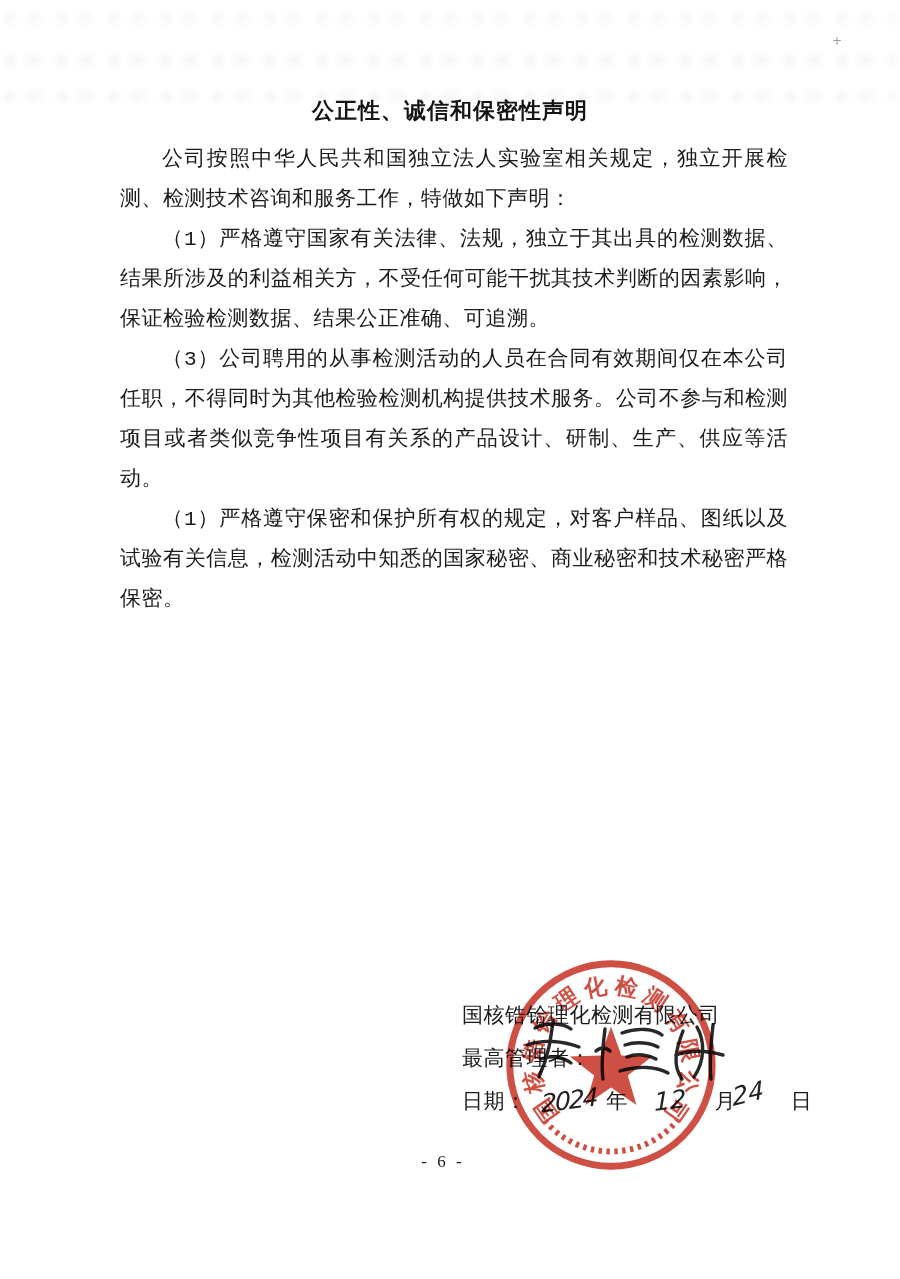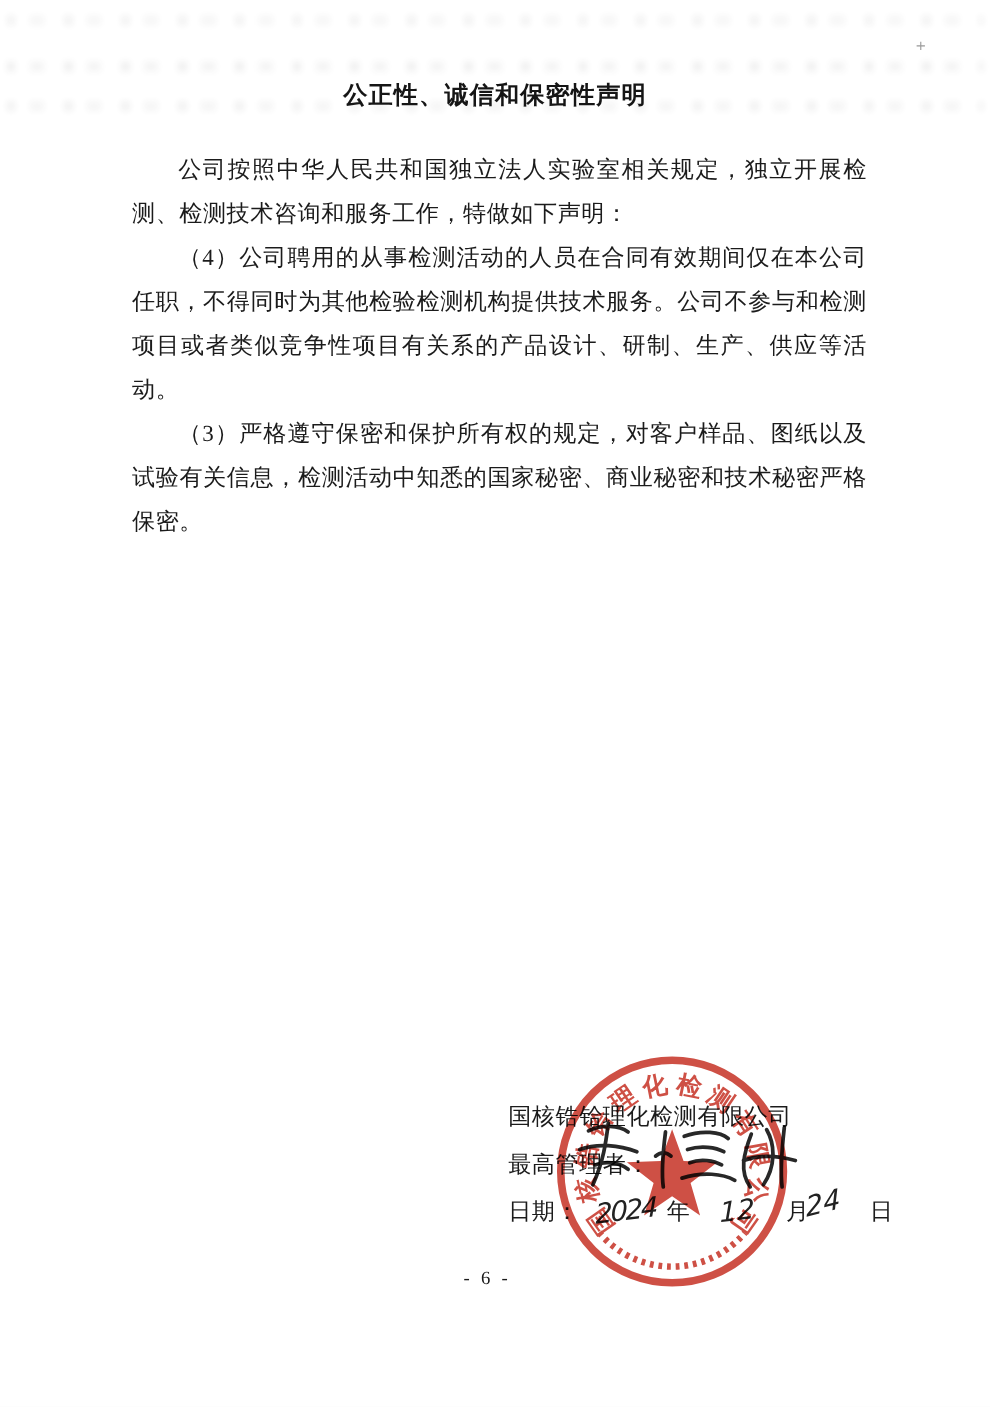--- a/index.html
+++ b/index.html
@@ -31,31 +31,32 @@
   .noise-1 { top: 14px; }
   .noise-2 { top: 56px; opacity: 0.34; }
   .noise-3 { top: 92px; opacity: 0.30; }
   .speck-plus {
     position: absolute; top: 34px; left: 832px;
     font-family: "DejaVu Sans", sans-serif;
     font-size: 12px; color: #9a9a9a;
   }
 
   .doc-title {
-    padding-top: 72px;
+    padding-top: 96px;
     text-align: center;
     font-family: "Liberation Sans", "DejaVu Sans", sans-serif;
     font-weight: 700;
     font-size: 22px;
     letter-spacing: 1px;
     color: #151515;
   }
 
   .doc-body {
-    margin: 32px 112px 0 120px;
+    margin: 14px 112px 0 120px;
+    font-family: Liberation Mono, monospace;
   }
   .doc-body p {
     font-size: 21px;
     line-height: 40px;
     text-align: justify;
     text-indent: 2em;
     letter-spacing: 0.5px;
     color: #1b1b1b;
   }
 
@@ -135,22 +136,23 @@
 
   <div class="noise-band noise-1"></div>
   <div class="noise-band noise-2"></div>
   <div class="noise-band noise-3"></div>
   <span class="speck-plus">+</span>
 
   <h1 class="doc-title">公正性、诚信和保密性声明</h1>
 
   <div class="doc-body">
     <p>公司按照中华人民共和国独立法人实验室相关规定，独立开展检测、检测技术咨询和服务工作，特做如下声明：</p>
-    <p>（4）公司聘用的从事检测活动的人员在合同有效期间仅在本公司任职，不得同时为其他检验检测机构提供技术服务。公司不参与和检测项目或者类似竞争性项目有关系的产品设计、研制、生产、供应等活动。</p>
-    <p>（3）严格遵守保密和保护所有权的规定，对客户样品、图纸以及试验有关信息，检测活动中知悉的国家秘密、商业秘密和技术秘密严格保密。</p>
+    <p>（1）严格遵守国家有关法律、法规，独立于其出具的检测数据、结果所涉及的利益相关方，不受任何可能干扰其技术判断的因素影响，保证检验检测数据、结果公正准确、可追溯。</p>
+    <p>（3）公司聘用的从事检测活动的人员在合同有效期间仅在本公司任职，不得同时为其他检验检测机构提供技术服务。公司不参与和检测项目或者类似竞争性项目有关系的产品设计、研制、生产、供应等活动。</p>
+    <p>（1）严格遵守保密和保护所有权的规定，对客户样品、图纸以及试验有关信息，检测活动中知悉的国家秘密、商业秘密和技术秘密严格保密。</p>
   </div>
 
   <div class="signature-block">
     <div class="sig-row">国核锆铪理化检测有限公司</div>
     <div class="sig-row">
       <span>最高管理者：</span>
     </div>
     <div class="sig-row">
       <span>日期：</span>
       <span class="hand hand-year">2024</span>

